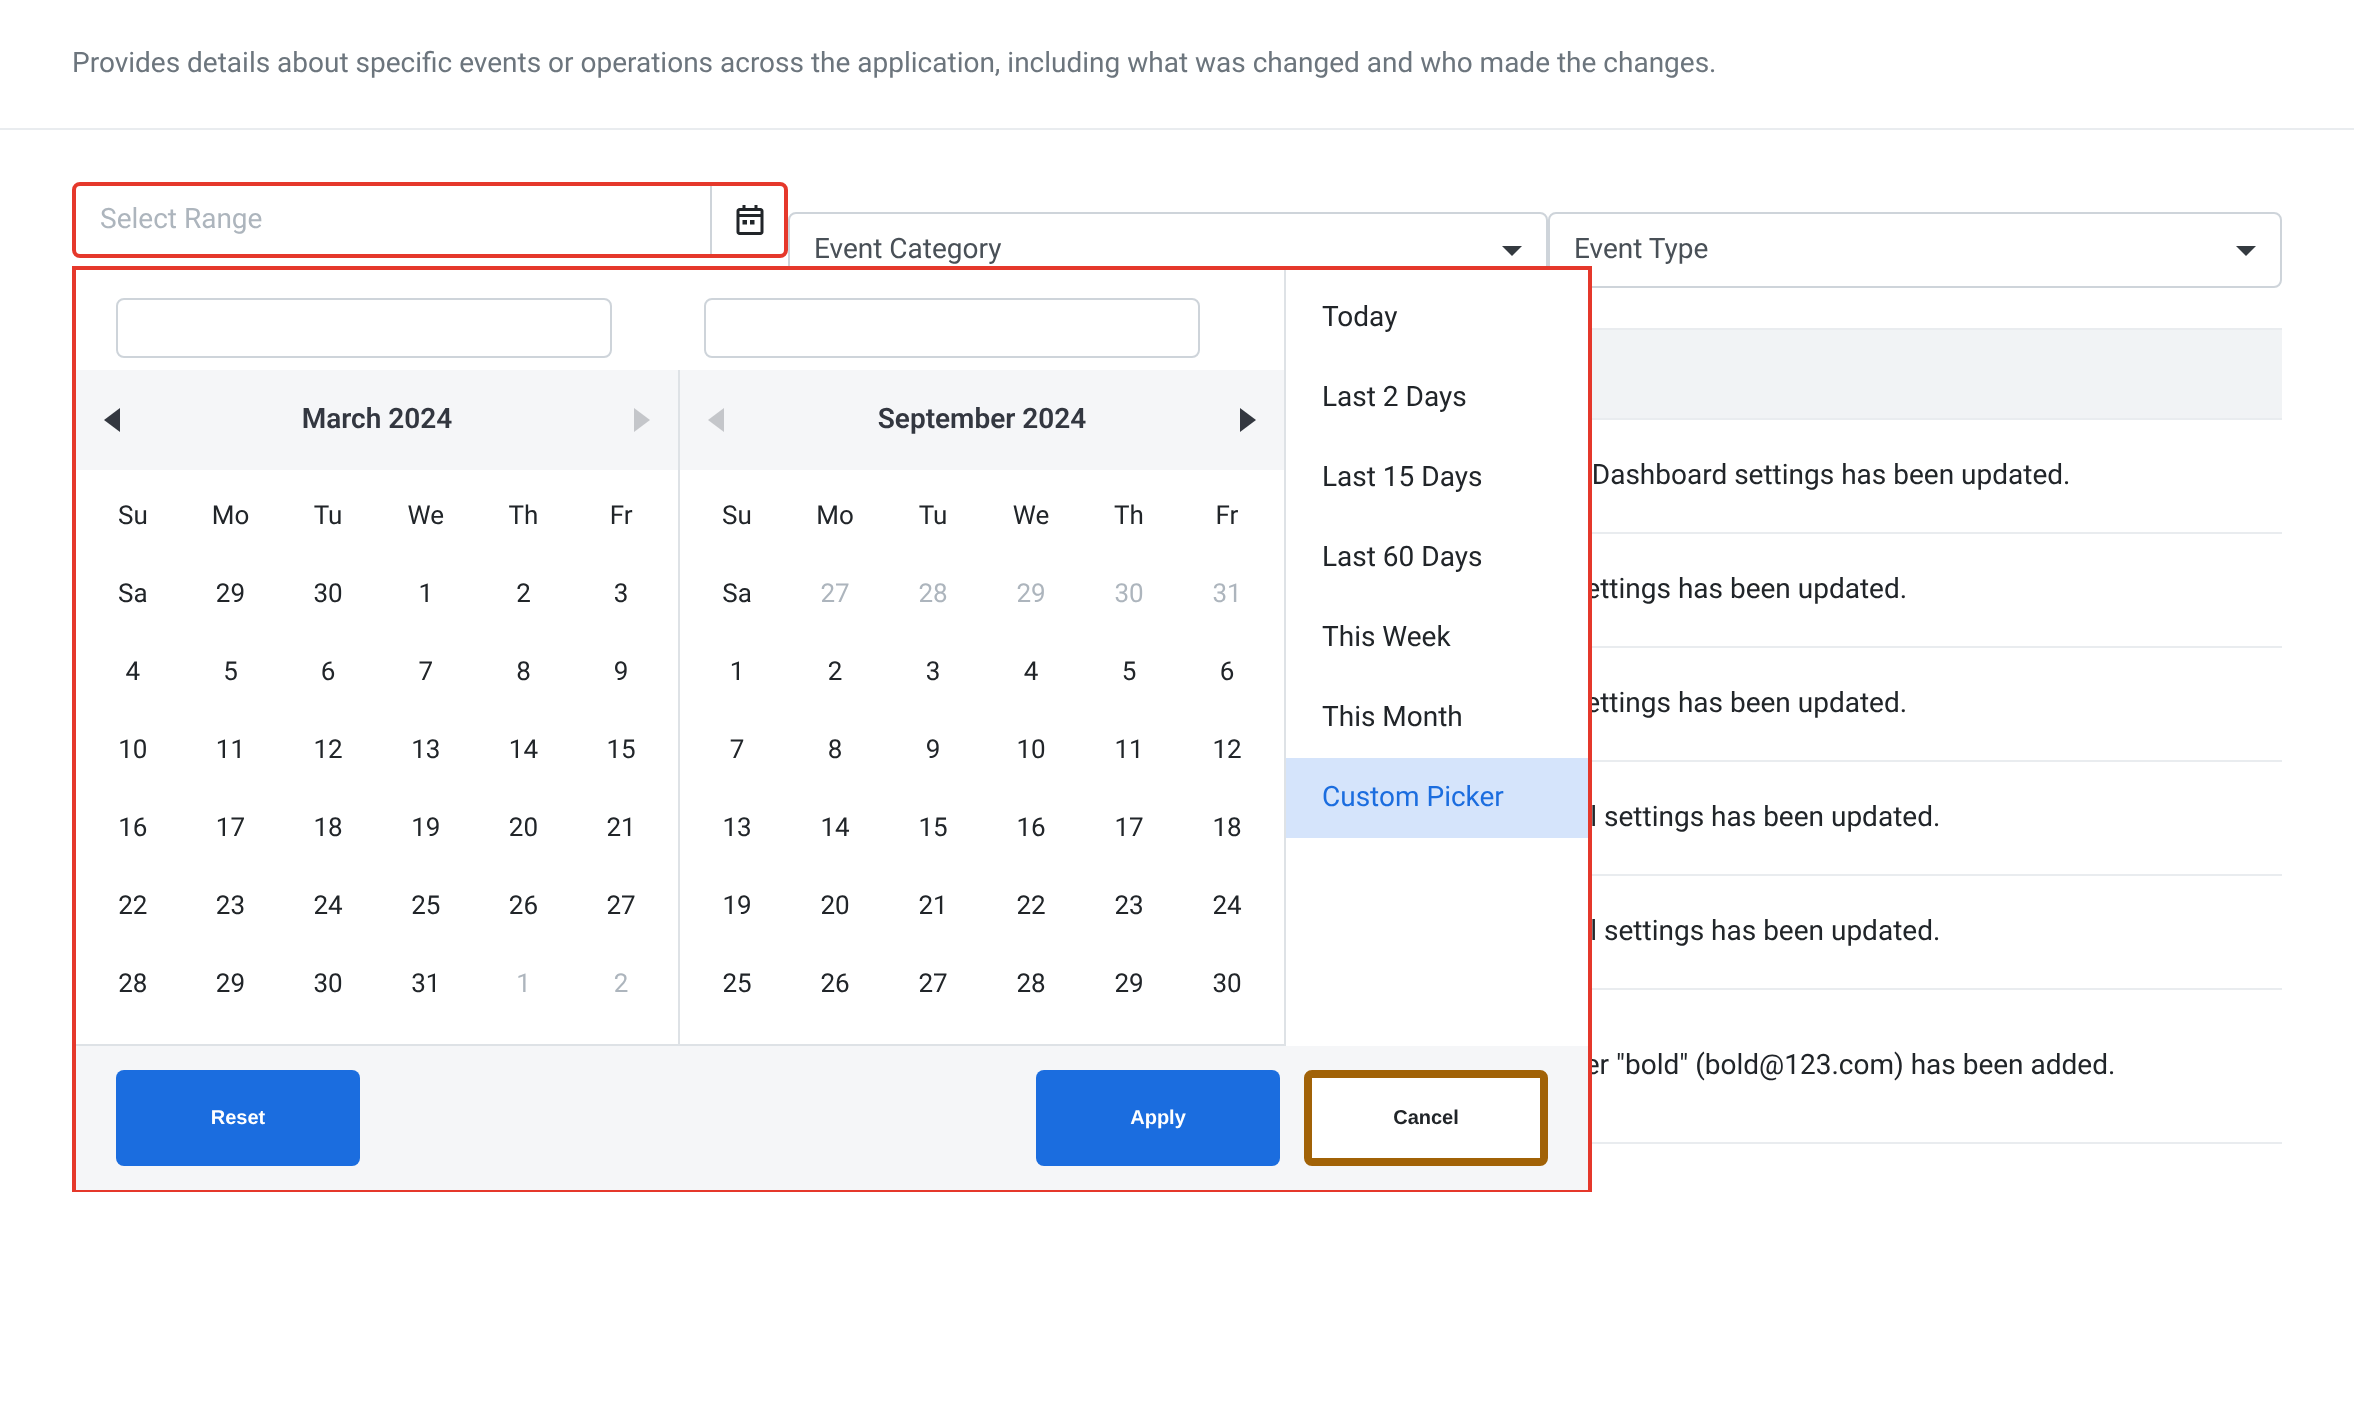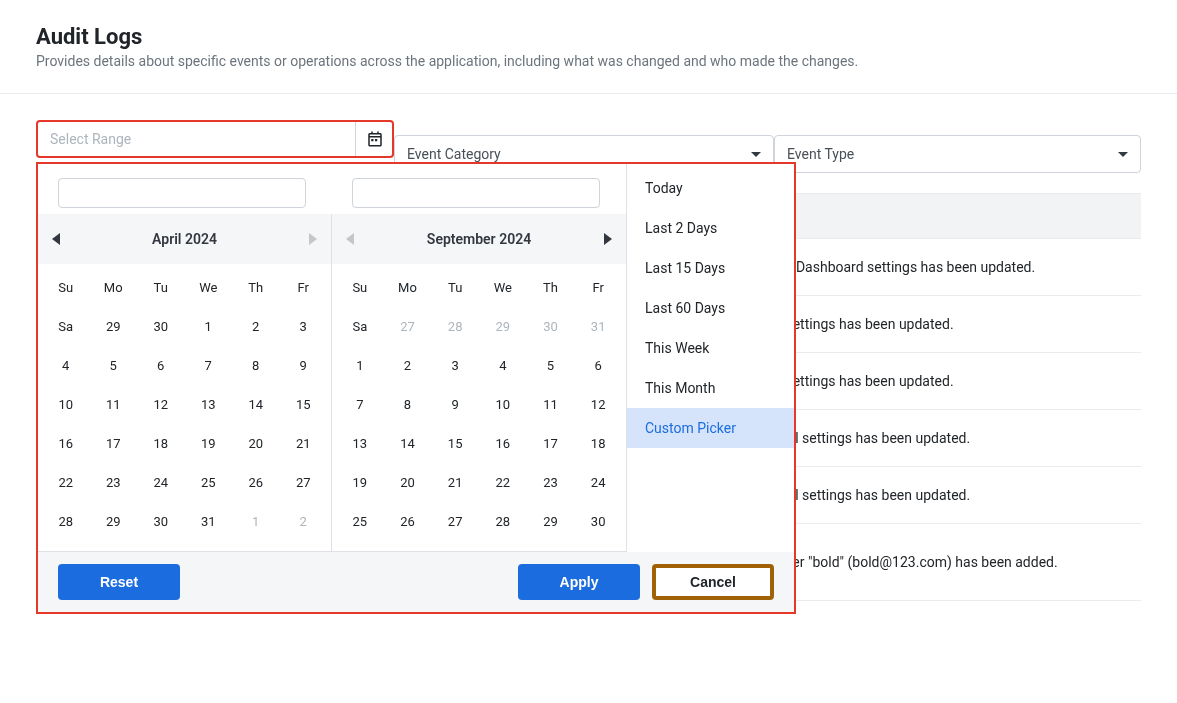--- a/index.html
+++ b/index.html
@@ -69,34 +69,34 @@
   .arrow { width: 0; height: 0; cursor: pointer; }
   .arrow.left { border-top: 6px solid transparent; border-bottom: 6px solid transparent; border-right: 8px solid #333740; }
   .arrow.right { border-top: 6px solid transparent; border-bottom: 6px solid transparent; border-left: 8px solid #333740; }
   .arrow.dim { opacity: 0.25; }
 
   .cal-grid { display: grid; grid-template-columns: repeat(6, 1fr); text-align: center; padding: 4px 4px 10px 4px; }
   .cal-grid .dow { font-weight: 400; color: #212529; padding: 12px 0; font-size: 13px; }
   .cal-grid .day { padding: 12px 0; font-size: 13px; color: #212529; cursor: pointer; }
   .cal-grid .day.muted { color: #adb5bd; }
 
-  .presets { width: 168px; border-left: 1px solid #dee2e6; padding: 4px 0; }
+  .presets { width: 152px; border-left: 1px solid #dee2e6; padding: 4px 0; }
   .preset-item { padding: 12px 18px; color: #212529; cursor: pointer; font-size: 14px; }
   .preset-item.active { background: #d5e4fb; color: #1b6ddf; font-weight: 400; }
 
   .popover-footer {
     background: #f5f6f8;
     display: flex; align-items: center;
     padding: 12px 20px;
     gap: 12px;
   }
   .btn {
     display: inline-flex; align-items: center; justify-content: center;
-    height: 36px; padding: 0 38px; border-radius: 4px;
-    font-size: 14px; font-weight: 600; cursor: pointer;
+    height: 48px; padding: 0 38px; border-radius: 4px;
+    font-size: 10px; font-weight: 600; cursor: pointer;
     border: none;
   }
   .btn-primary { background: #1b6ddf; color: #fff; width: 122px; }
   .btn-outline { background: #fff; color: #212529; border: 4px solid #a16207; width: 122px; }
 
   
   .table { margin-top: 8px; }
   .table-header {
     display: grid; grid-template-columns: 350px 200px 140px 1fr;
     background: #f1f3f5; color: #333740; font-weight: 600;
@@ -111,21 +111,20 @@
   .cell-stack .line2 { color: #212529; }
   .cell { color: #212529; }
 
   
   .page { width: 1177px; }
 </style>
 </head>
 <body>
 
 <div class="page">
-  <h1 class="page-title">Audit Logs</h1>
   <p class="page-subtitle">Provides details about specific events or operations across the application, including what was changed and who made the changes.</p>
 
   <div class="divider"></div>
 
   <div class="filters-row">
     <div class="field-box range-select">
       <span>Select Range</span>
       <span class="cal-btn">
         <svg class="cal-icon" viewBox="0 0 24 24">
             <path d="M19 4h-2V2h-2v2H9V2H7v2H5c-1.1 0-2 .9-2 2v14c0 1.1.9 2 2 2h14c1.1 0 2-.9 2-2V6c0-1.1-.9-2-2-2zm0 16H5V10h14v10zM5 8V6h14v2H5zm2 4h3v3H7v-3zm5 0h3v3h-3v-3z"></path>
@@ -147,21 +146,21 @@
       <div class="popover-body">
         <div class="calendars-wrap">
           <div class="inputs-row">
             <input class="small-input" type="text" style="">
             <input class="small-input" type="text" style="">
           </div>
           <div class="calendars">
             <div class="calendar">
               <div class="cal-header">
                 <span class="arrow left"></span>
-                <span>April 2024</span>
+                <span>March 2024</span>
                 <span class="arrow right dim"></span>
               </div>
               <div class="cal-grid" id="cal-left-grid">
                   <div class="dow">Su</div>
                   <div class="dow">Mo</div>
                   <div class="dow">Tu</div>
                   <div class="dow">We</div>
                   <div class="dow">Th</div>
                   <div class="dow">Fr</div>
                   <div class="dow">Sa</div>

